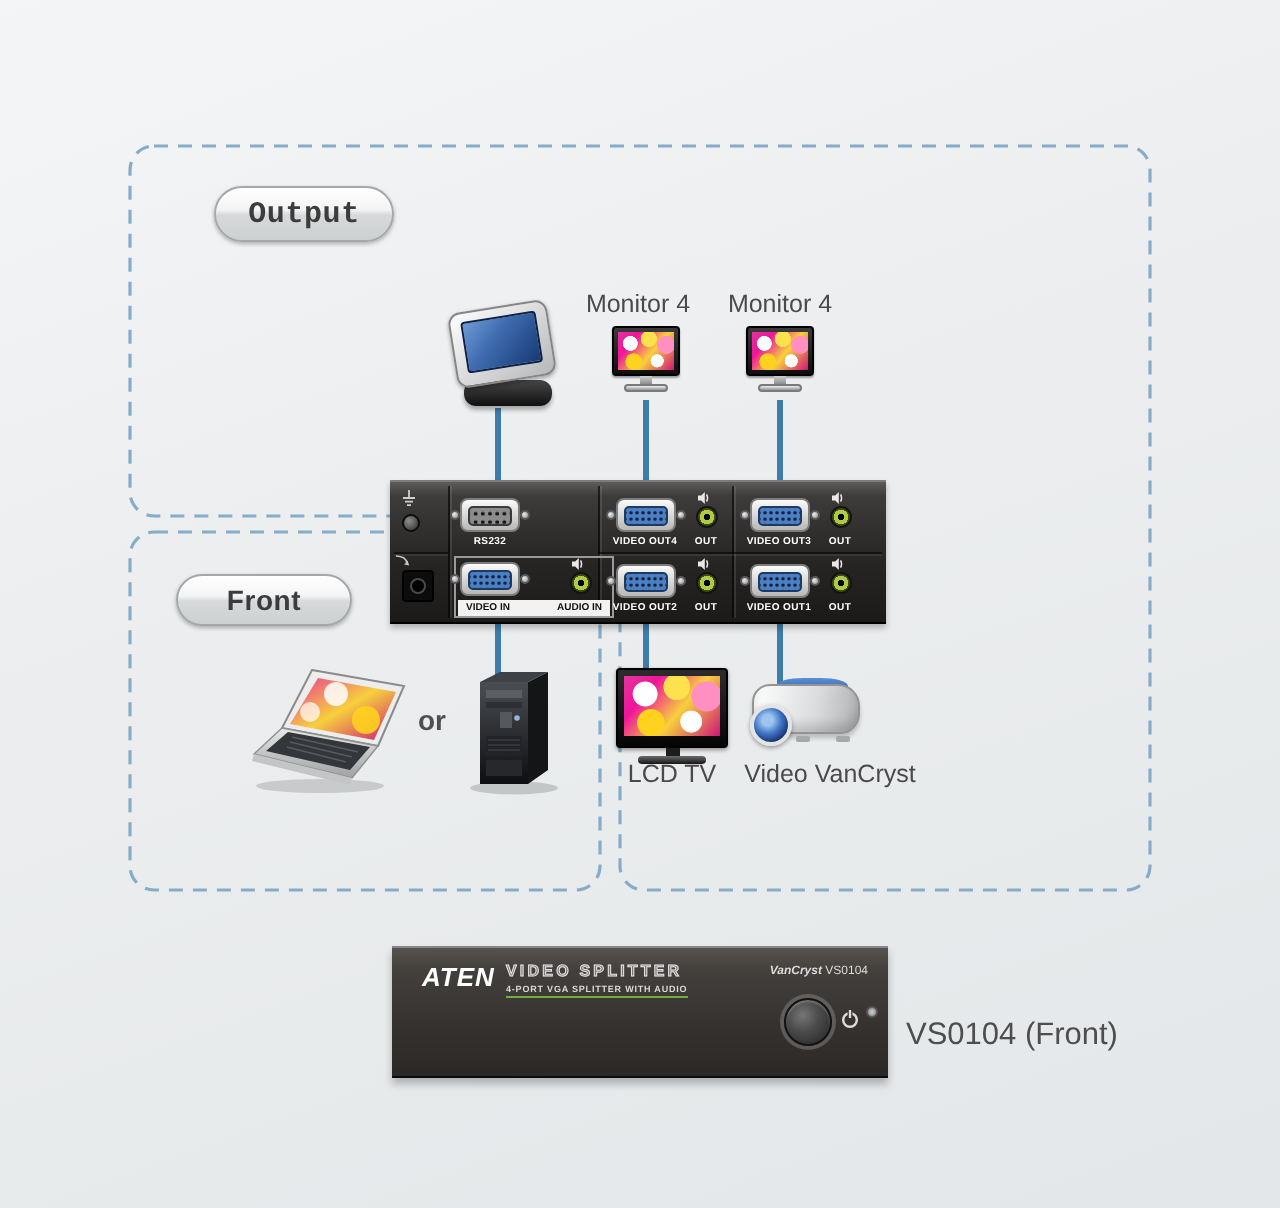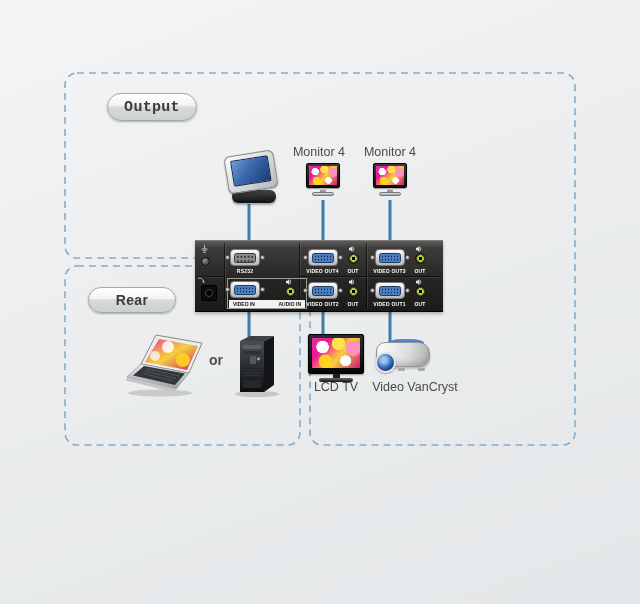--- a/index.html
+++ b/index.html
@@ -141,21 +141,21 @@
       <line x1="249" y1="305" x2="249" y2="346"></line>
       <line x1="323" y1="305" x2="323" y2="340"></line>
       <line x1="390" y1="305" x2="390" y2="343"></line>
     </g>
   </svg>
 
   <div class="pill" style="left:107px;top:93px;width:88px;height:26px;font-family:Liberation Mono, monospace;">
     <span>Output</span>
   </div>
   <div class="pill" style="left:88px;top:287px;width:86px;height:24px;font-size:14px;">
-    <span>Rear</span>
+    <span>Front</span>
   </div>
 
   <div class="tablet">
     <div class="base"></div>
     <div class="body">
       <div class="tscr"></div>
     </div>
   </div>
 
   <div class="cap" style="left:279px;top:145px;width:80px;">Monitor 4</div>
@@ -337,15 +337,32 @@
     <div class="stripe"></div>
     <div class="body"></div>
     <div class="lens"></div>
     <div class="foot" style="left:24px;"></div>
     <div class="foot" style="left:44px;"></div>
   </div>
 
   <div class="cap" style="left:306px;top:380px;width:60px;">LCD TV</div>
   <div class="cap" style="left:372px;top:380px;width:86px;">Video VanCryst</div>
 
-
+  <div id="front" class="abs">
+    <span class="fp-brand">ATEN</span>
+    <span class="fp-title">VIDEO SPLITTER</span>
+    <span class="fp-sub">4-PORT VGA SPLITTER WITH AUDIO</span>
+    <span class="fp-right">
+      <span class="ser">VanCryst</span>
+      <span>VS0104</span>
+    </span>
+    <div class="fp-btn"></div>
+    <svg class="spk" style="left:224px;top:30px;" width="10" height="11" viewBox="0 0 10 11">
+      <circle cx="5" cy="6" r="3.4" fill="none" stroke="#dcdcdc" stroke-width="1.2"></circle>
+      <line x1="5" y1="0.8" x2="5" y2="5" stroke="#35322f" stroke-width="2.4"></line>
+      <line x1="5" y1="1" x2="5" y2="5" stroke="#dcdcdc" stroke-width="1.2"></line>
+    </svg>
+    <i class="fp-led"></i>
+  </div>
+
+  <div class="bigcap" style="left:453px;top:509px;">VS0104 (Front)</div>
 
 </div>
 
 </body></html>

